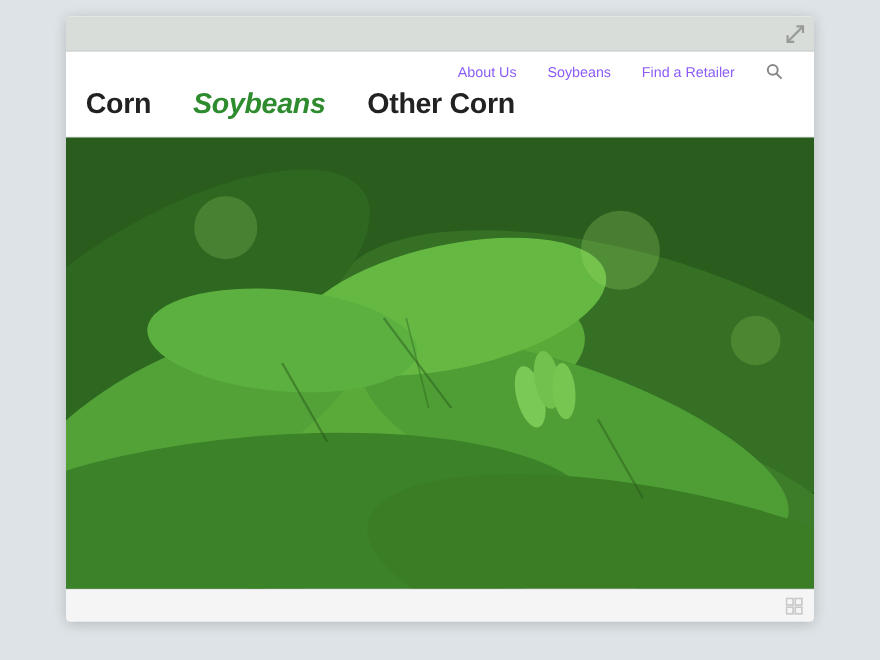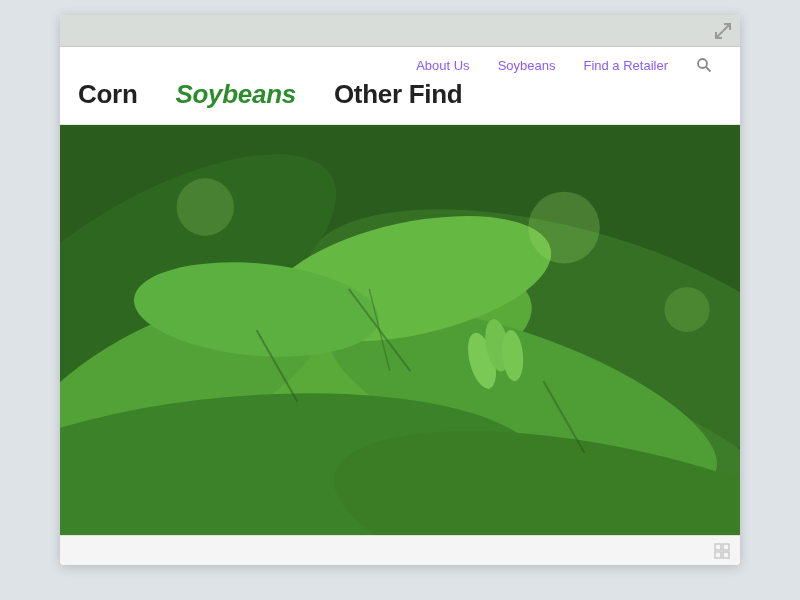--- a/index.html
+++ b/index.html
@@ -152,21 +152,21 @@
         <svg width="16" height="16" viewBox="0 0 16 16" fill="none">
           <circle cx="6.5" cy="6.5" r="4.5" stroke="#888" stroke-width="1.8"></circle>
           <line x1="10" y1="10" x2="14.5" y2="14.5" stroke="#888" stroke-width="1.8"></line>
         </svg>
       </div>
     </div>
 
     <div class="main-nav">
       <a class="main-nav-item">Corn</a>
       <a class="main-nav-item active">Soybeans</a>
-      <a class="main-nav-item">Other Find</a>
+      <a class="main-nav-item">Other Corn</a>
     </div>
   </div>
 
   <div class="hero-image">
     <svg viewBox="0 0 680 400" preserveAspectRatio="xMidYMid slice" xmlns="http://www.w3.org/2000/svg">
 
       <rect width="680" height="400" fill="#2a5c1e"></rect>
 
       <ellipse cx="200" cy="280" rx="280" ry="120" fill="#3a7a28" transform="rotate(-20 200 280)"></ellipse>
       <ellipse cx="500" cy="200" rx="260" ry="100" fill="#357025" transform="rotate(15 500 200)"></ellipse>

